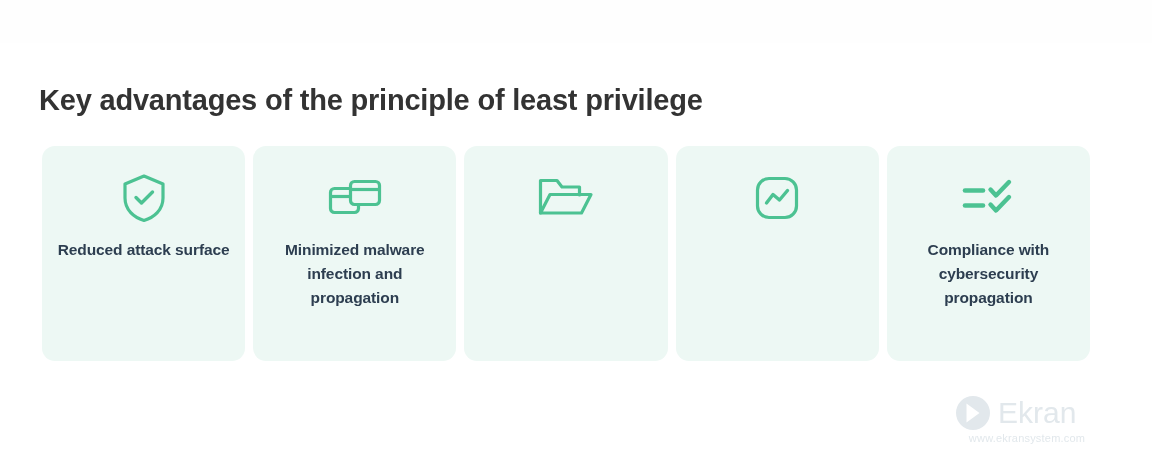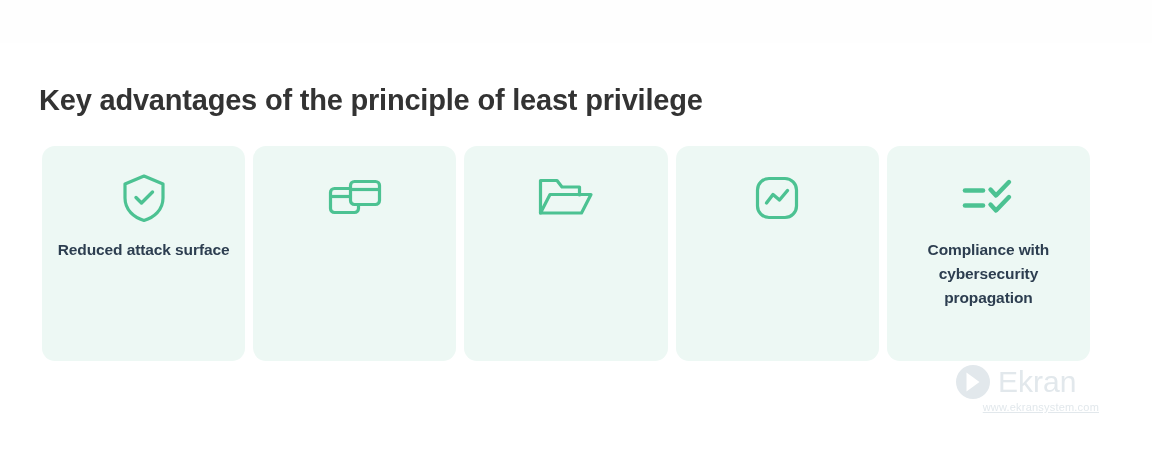--- a/index.html
+++ b/index.html
@@ -81,21 +81,21 @@
     color: #2d3e50;
     text-align: center;
     padding: 0 14px;
     letter-spacing: -0.1px;
   }
 
   
   .watermark {
     position: absolute;
     left: 955px;
-    top: 364px;
+    top: 395px;
     width: 150px;
     height: 50px;
   }
   .wm-row {
     display: flex;
     align-items: center;
     gap: 7px;
   }
   .wm-mark { display: block; }
   .wm-word {
@@ -103,23 +103,22 @@
     font-weight: 400;
     color: #e2e8ec;
     line-height: 32px;
     letter-spacing: 0px;
   }
   .wm-url {
     margin-top: 1px;
     font-size: 11px;
     color: #e2e8ec;
     letter-spacing: 0.2px;
-    text-align: right;
+    text-align: center;
     width: 144px;
-    text-decoration: underline;
   }
 </style>
 </head>
 <body>
 
 <div class="stage">
 
   <div class="top-band"></div>
 
   <div class="page-title">Key advantages of the principle of least privilege</div>
@@ -138,20 +137,21 @@
 
     <div class="card">
       <div class="card-icon">
         <svg width="56" height="52" viewBox="0 0 56 52" fill="none">
           <rect x="3.5" y="16.5" width="28" height="24" rx="4" stroke="#4cc292" stroke-width="3.2" fill="none"></rect>
           <path d="M3.5 24.5 H31.5" stroke="#4cc292" stroke-width="3.2"></path>
           <rect x="23.5" y="9.5" width="29" height="23" rx="4" stroke="#4cc292" stroke-width="3.2" fill="#edf8f4"></rect>
           <path d="M23.5 17.5 H52.5" stroke="#4cc292" stroke-width="3.2"></path>
         </svg>
       </div>
+      <div class="card-label">Minimized malware infection and propagation</div>
     </div>
 
     <div class="card">
       <div class="card-icon">
         <svg width="60" height="50" viewBox="0 0 60 50" fill="none">
           <path d="M4.5 40 V7.5 H21 L26 14 H43.5 V22" stroke="#4cc292" stroke-width="3.2" stroke-linejoin="round" stroke-linecap="round" fill="none"></path>
           <path d="M4.5 40 L14 21.5 H55 L45.5 40 Z" stroke="#4cc292" stroke-width="3.2" stroke-linejoin="round" fill="none"></path>
         </svg>
       </div>
     </div>

